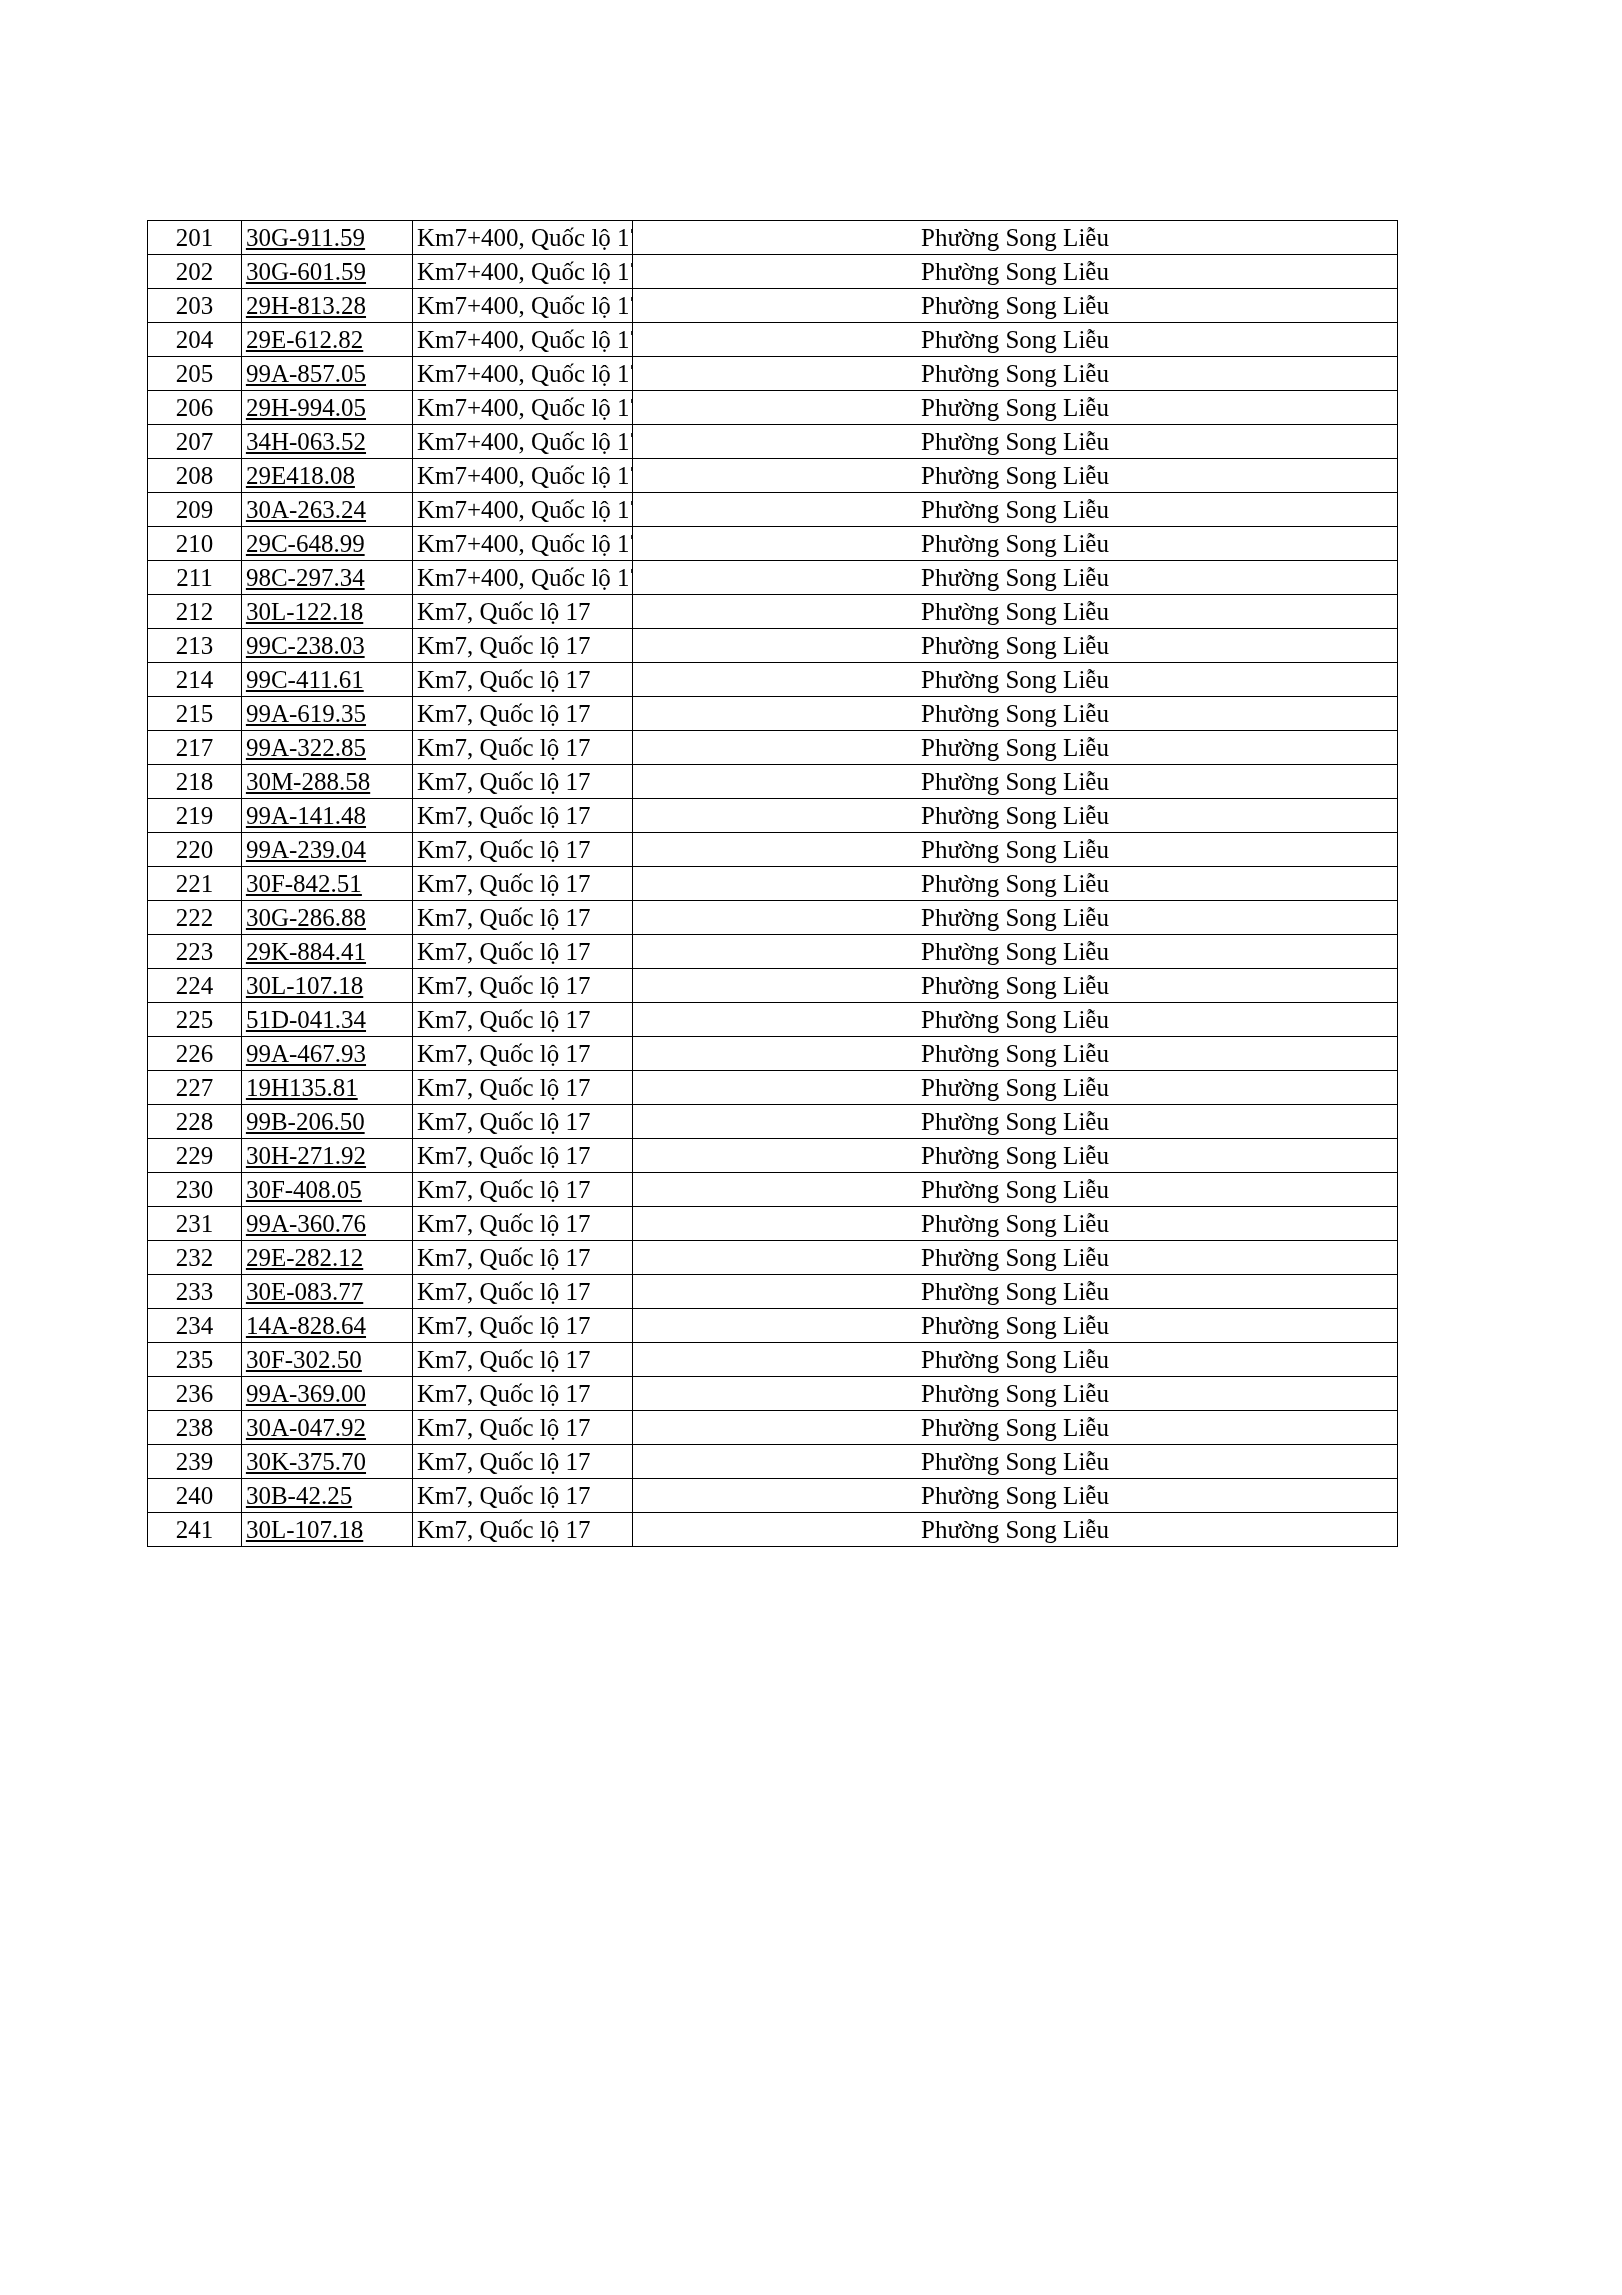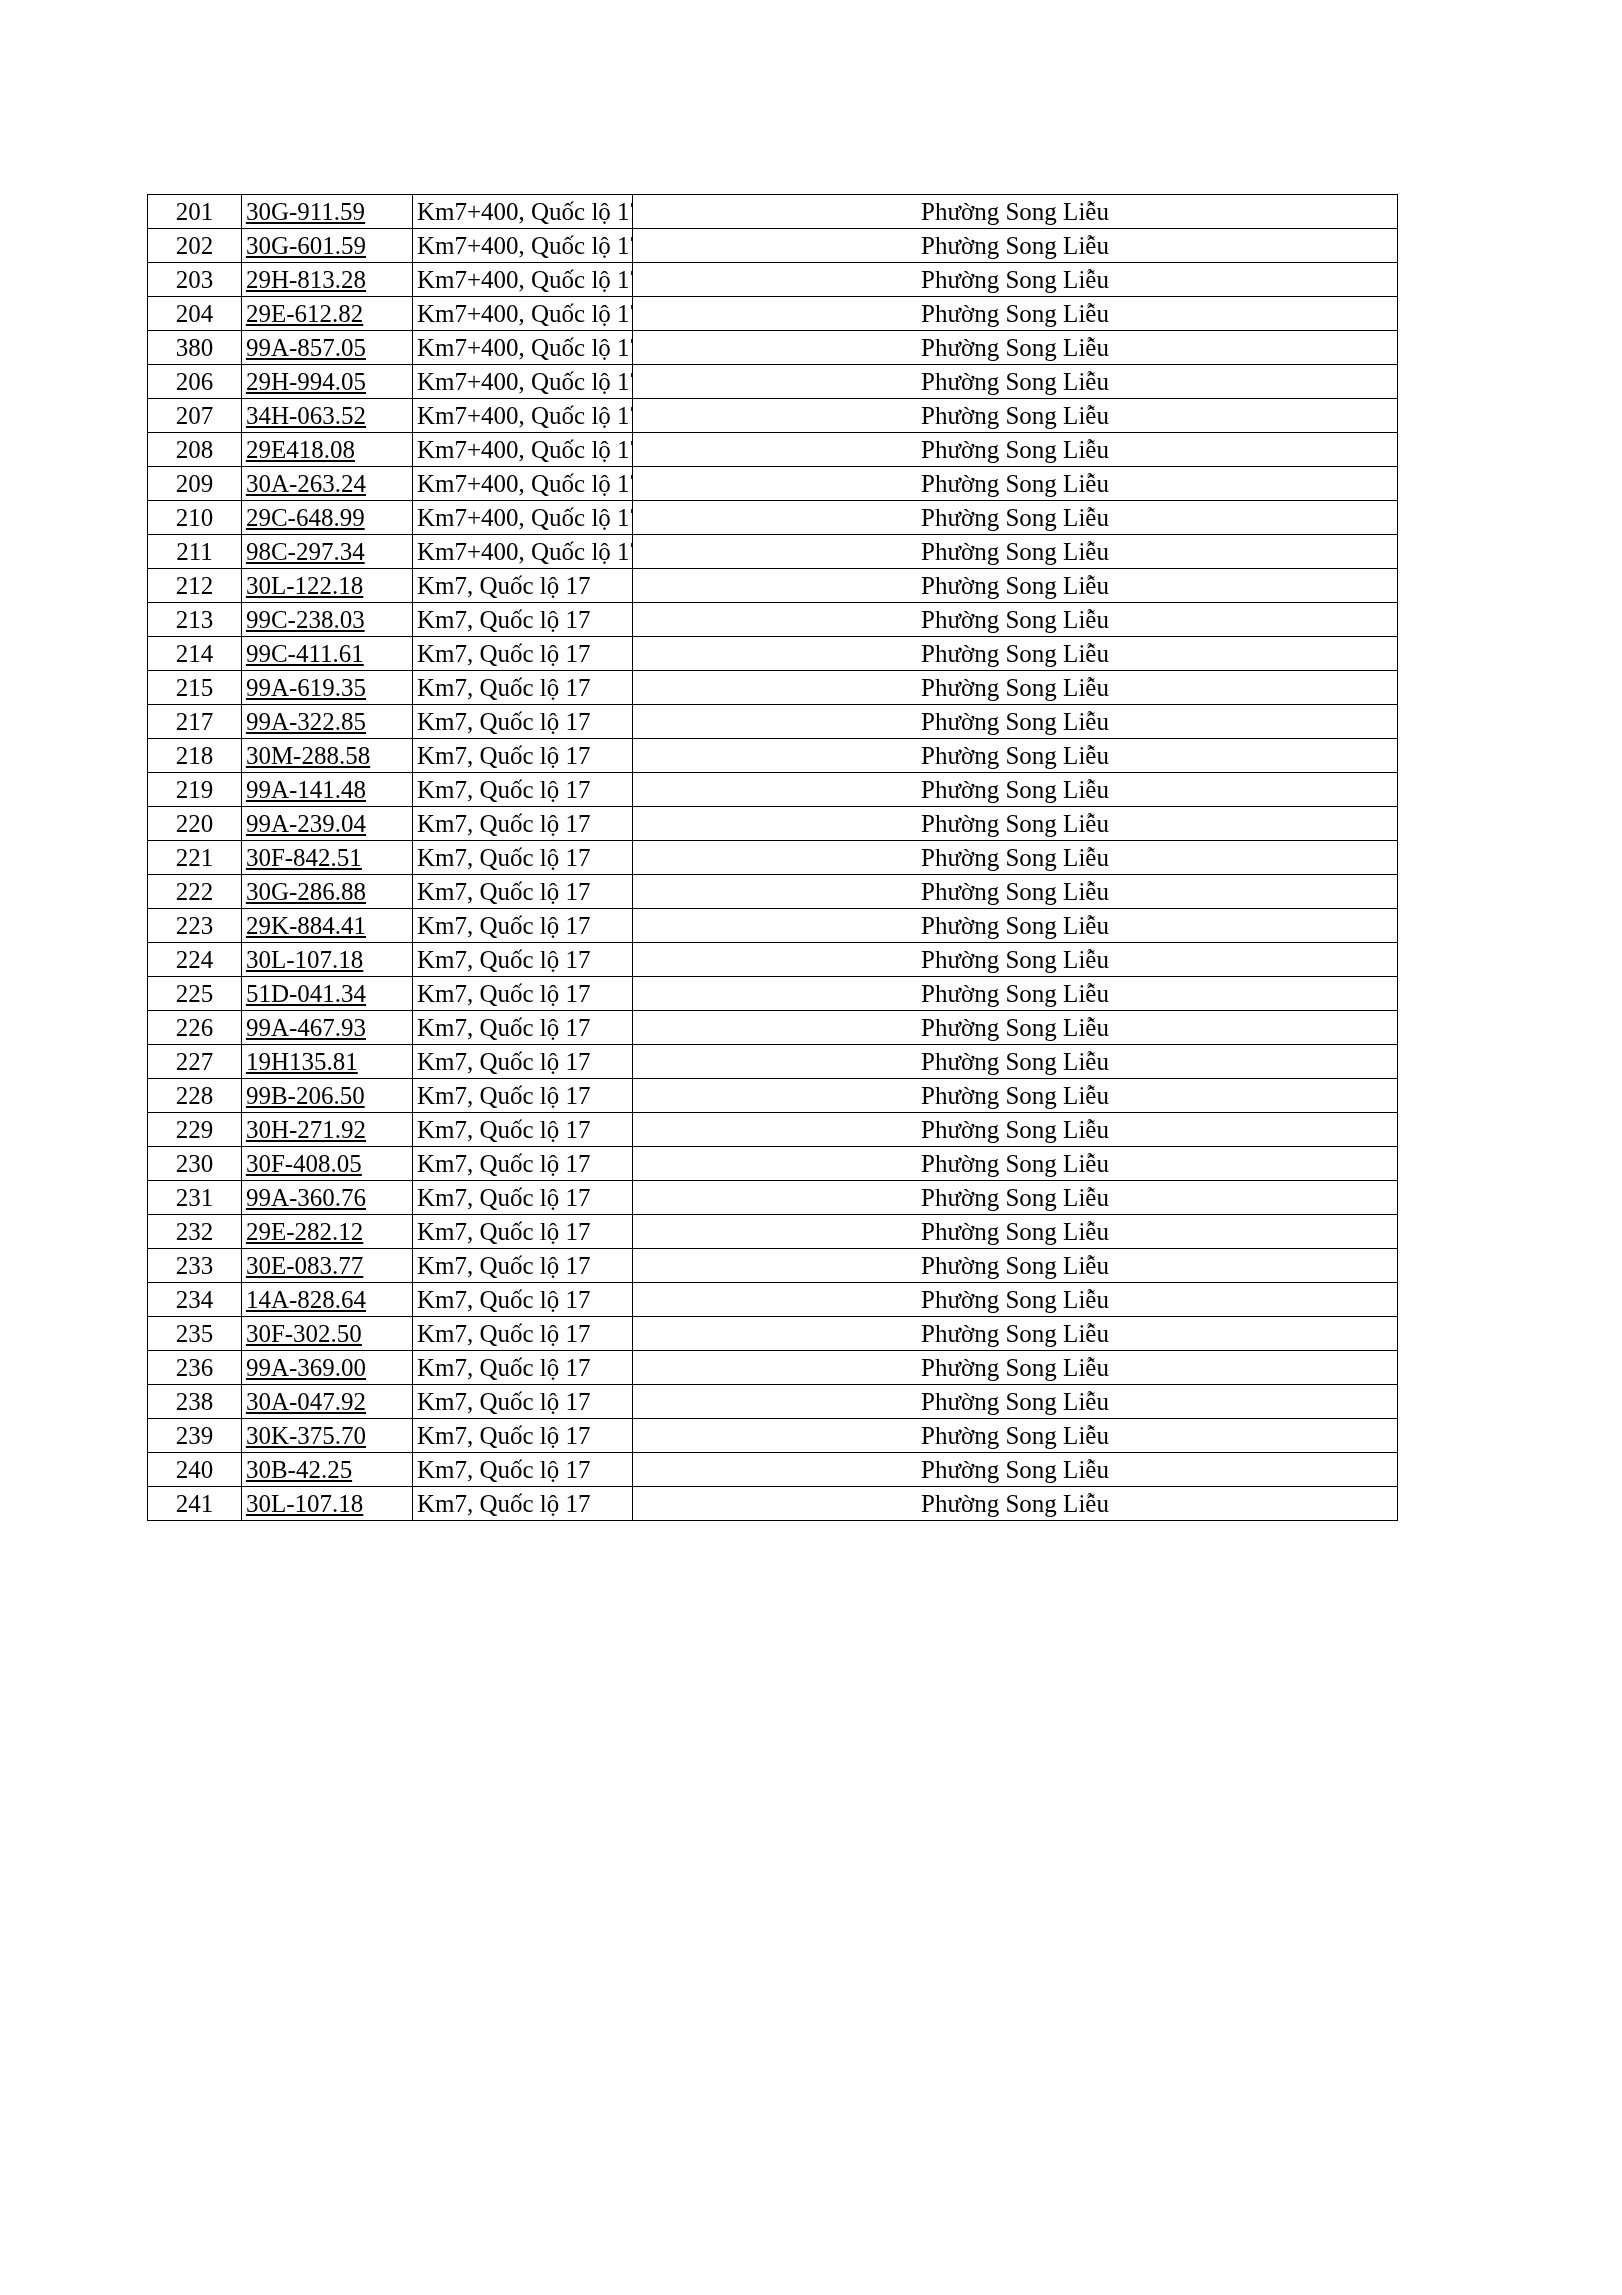--- a/index.html
+++ b/index.html
@@ -18,20 +18,21 @@
   .table-wrap {
     position: absolute;
     left: 147px;
     top: 194px;
     width: 1250px;
   }
   table.vehicle-table {
     border-collapse: collapse;
     width: 1250px;
     table-layout: fixed;
+    margin-top: 26px;
   }
   table.vehicle-table td {
     border: 1.4px solid #000000;
     height: 33px;
     padding: 0 3.9px;
     font-size: 25px;
     line-height: 1.0;
     color: #000000;
     vertical-align: middle;
     white-space: nowrap;
@@ -78,21 +79,21 @@
             <td class="cell-loc">Km7+400, Quốc lộ 17</td>
             <td class="cell-ward">Phường Song Liễu</td>
           </tr>
           <tr>
             <td class="cell-index">204</td>
             <td class="cell-plate">29E-612.82</td>
             <td class="cell-loc">Km7+400, Quốc lộ 17</td>
             <td class="cell-ward">Phường Song Liễu</td>
           </tr>
           <tr>
-            <td class="cell-index">380</td>
+            <td class="cell-index">205</td>
             <td class="cell-plate">99A-857.05</td>
             <td class="cell-loc">Km7+400, Quốc lộ 17</td>
             <td class="cell-ward">Phường Song Liễu</td>
           </tr>
           <tr>
             <td class="cell-index">206</td>
             <td class="cell-plate">29H-994.05</td>
             <td class="cell-loc">Km7+400, Quốc lộ 17</td>
             <td class="cell-ward">Phường Song Liễu</td>
           </tr>

